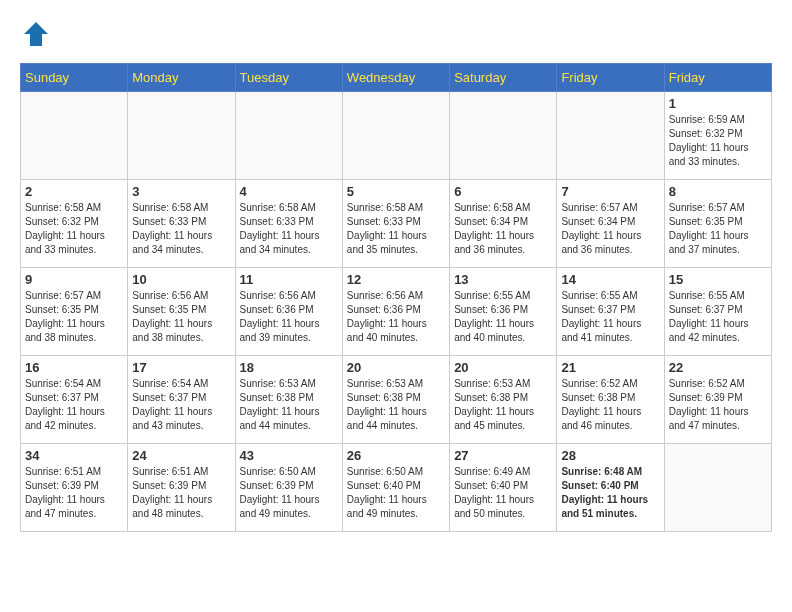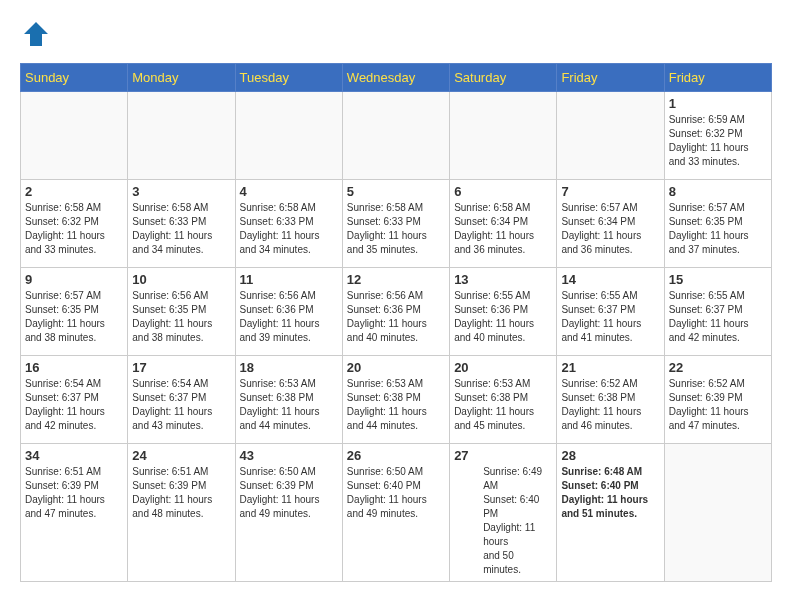--- a/index.html
+++ b/index.html
@@ -307,21 +307,21 @@
         </td>
         <td>
           <div class="day-number">26</div>
           <div class="day-info" style="white-space: pre-line;">Sunrise: 6:50 AM
 Sunset: 6:40 PM
 Daylight: 11 hours
 and 49 minutes.</div>
         </td>
         <td>
           <div class="day-number">27</div>
-          <div class="day-info" style="white-space: pre-line; margin-left: 29px;">Sunrise: 6:49 AM
+          <div class="day-info" style="white-space: pre-line;">Sunrise: 6:49 AM
 Sunset: 6:40 PM
 Daylight: 11 hours
 and 50 minutes.</div>
         </td>
         <td>
           <div class="day-number">28</div>
           <div class="day-info" style="white-space: pre-line; font-weight: bold;">Sunrise: 6:48 AM
 Sunset: 6:40 PM
 Daylight: 11 hours
 and 51 minutes.</div>

